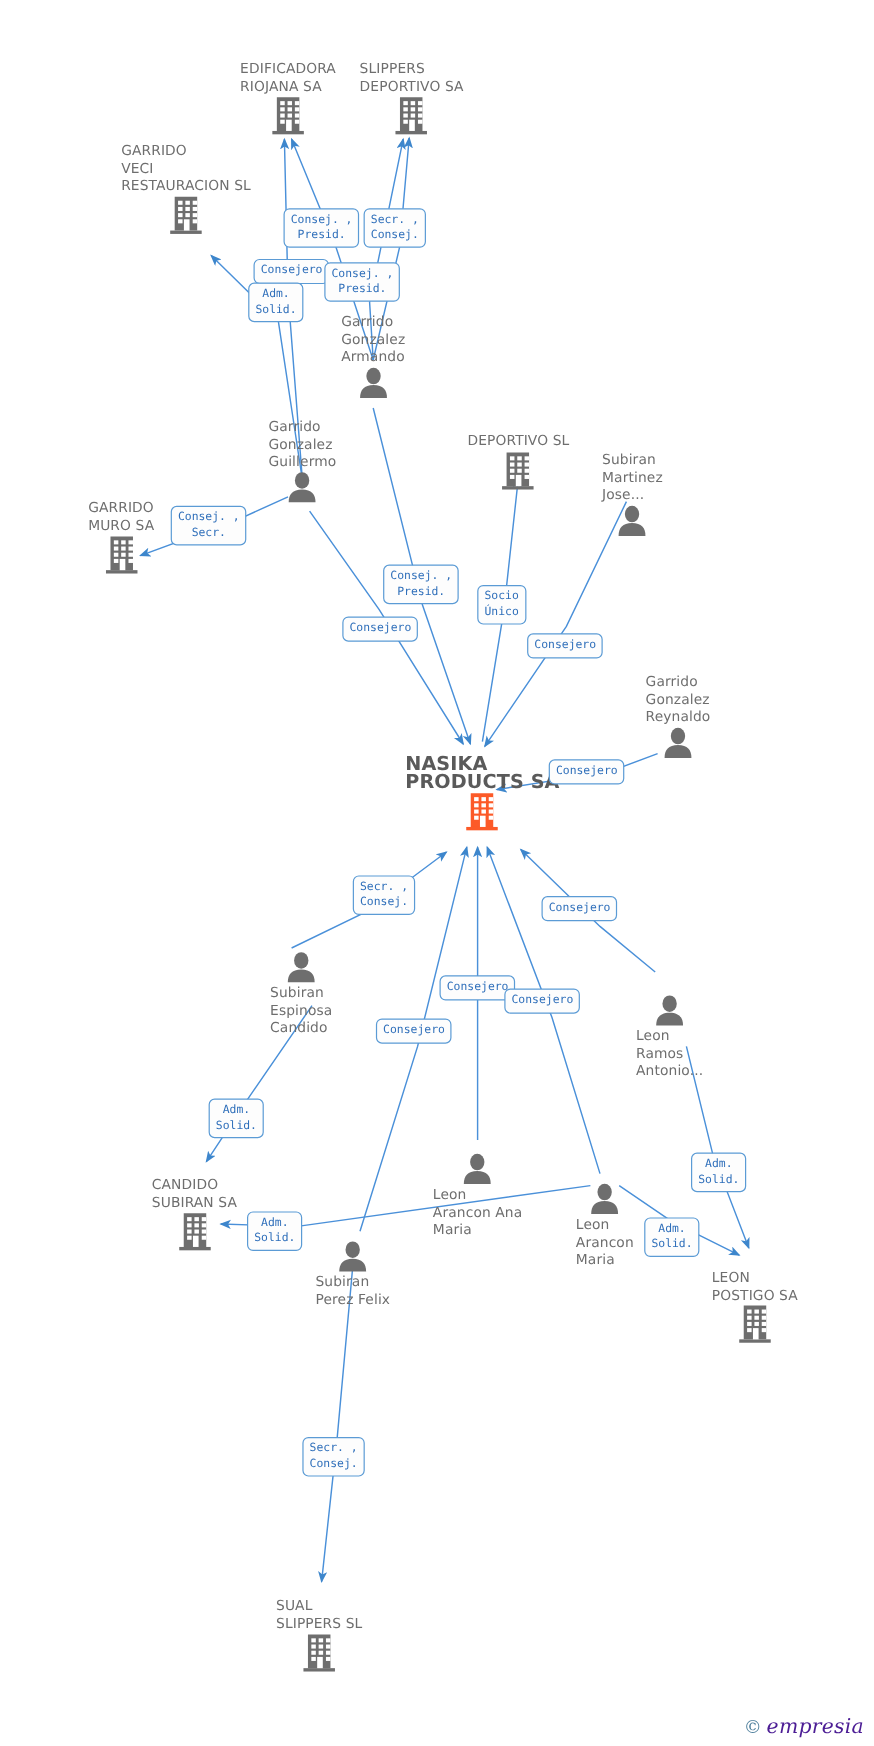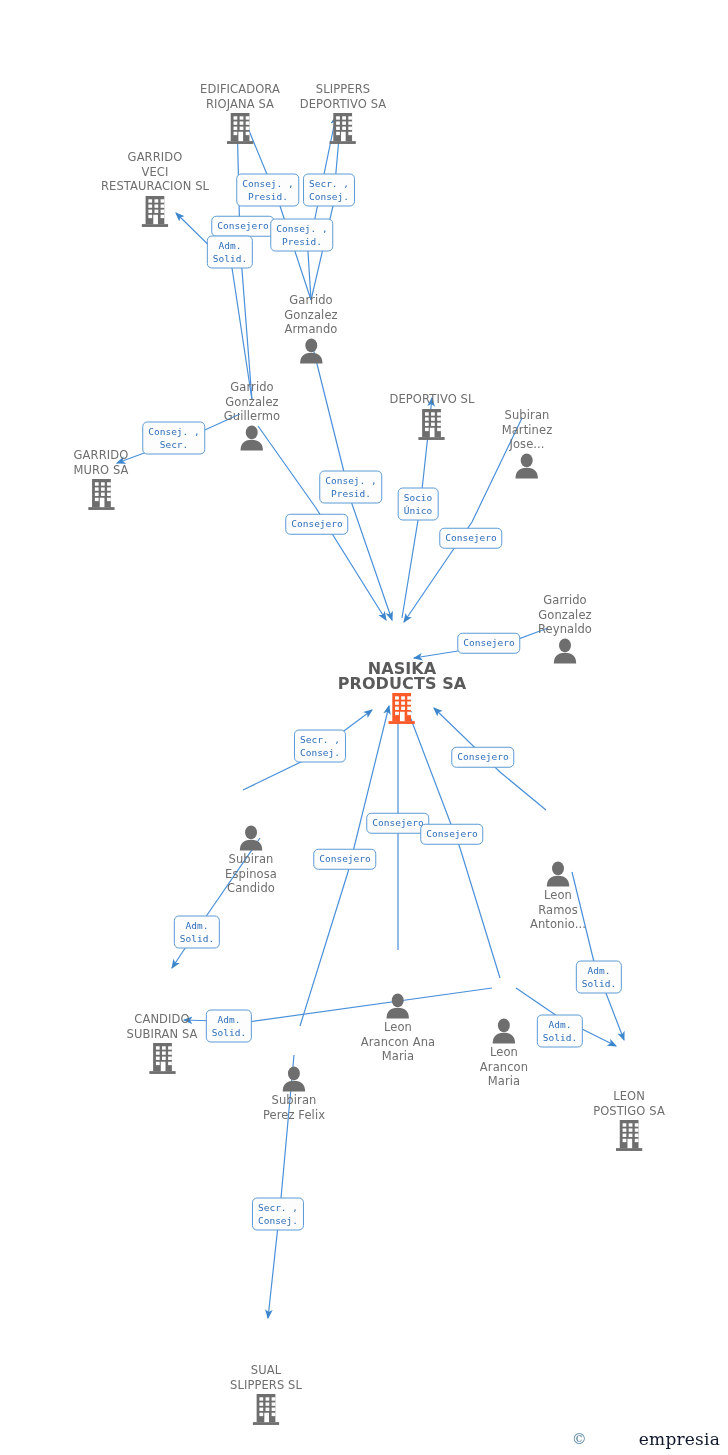--- a/index.html
+++ b/index.html
@@ -21,23 +21,22 @@
   svg.edges {
     position: absolute;
     left: 0;
     top: 0;
     width: 728px;
     height: 1455px;
     pointer-events: none;
   }
   .node {
     position: absolute;
-    text-align: center;
+    text-align: left;
     transform: translate(-50%, 0);
-    margin-top: 32px;
   }
   .node .caption {
     color: #6e6e6e;
     font-size: 11.5px;
     line-height: 14.5px;
     white-space: pre-line;
     letter-spacing: 0.1px;
   }
   .node.company .caption { }
   .node.focus .caption {
@@ -73,25 +72,25 @@
     display: flex;
     align-items: center;
     gap: 4px;
   }
   .watermark .copy {
     color: #4e7f9c;
     font-size: 15px;
     font-family: "DejaVu Serif", "Liberation Serif", serif;
   }
   .watermark .brand {
-    color: #0f172a;
+    color: #4c1d95;
     font-size: 17px;
+    font-style: italic;
     font-family: "DejaVu Serif", "Liberation Serif", serif;
     letter-spacing: 0.2px;
-    margin-left: 48px;
   }
 </style>
 </head>
 <body>
 
 <div id="canvas">
 
   <svg class="edges" viewBox="0 0 728 1455">
     <defs>
       <marker id="arrow" markerWidth="9" markerHeight="9" refX="7" refY="3.2" orient="auto" markerUnits="strokeWidth">

